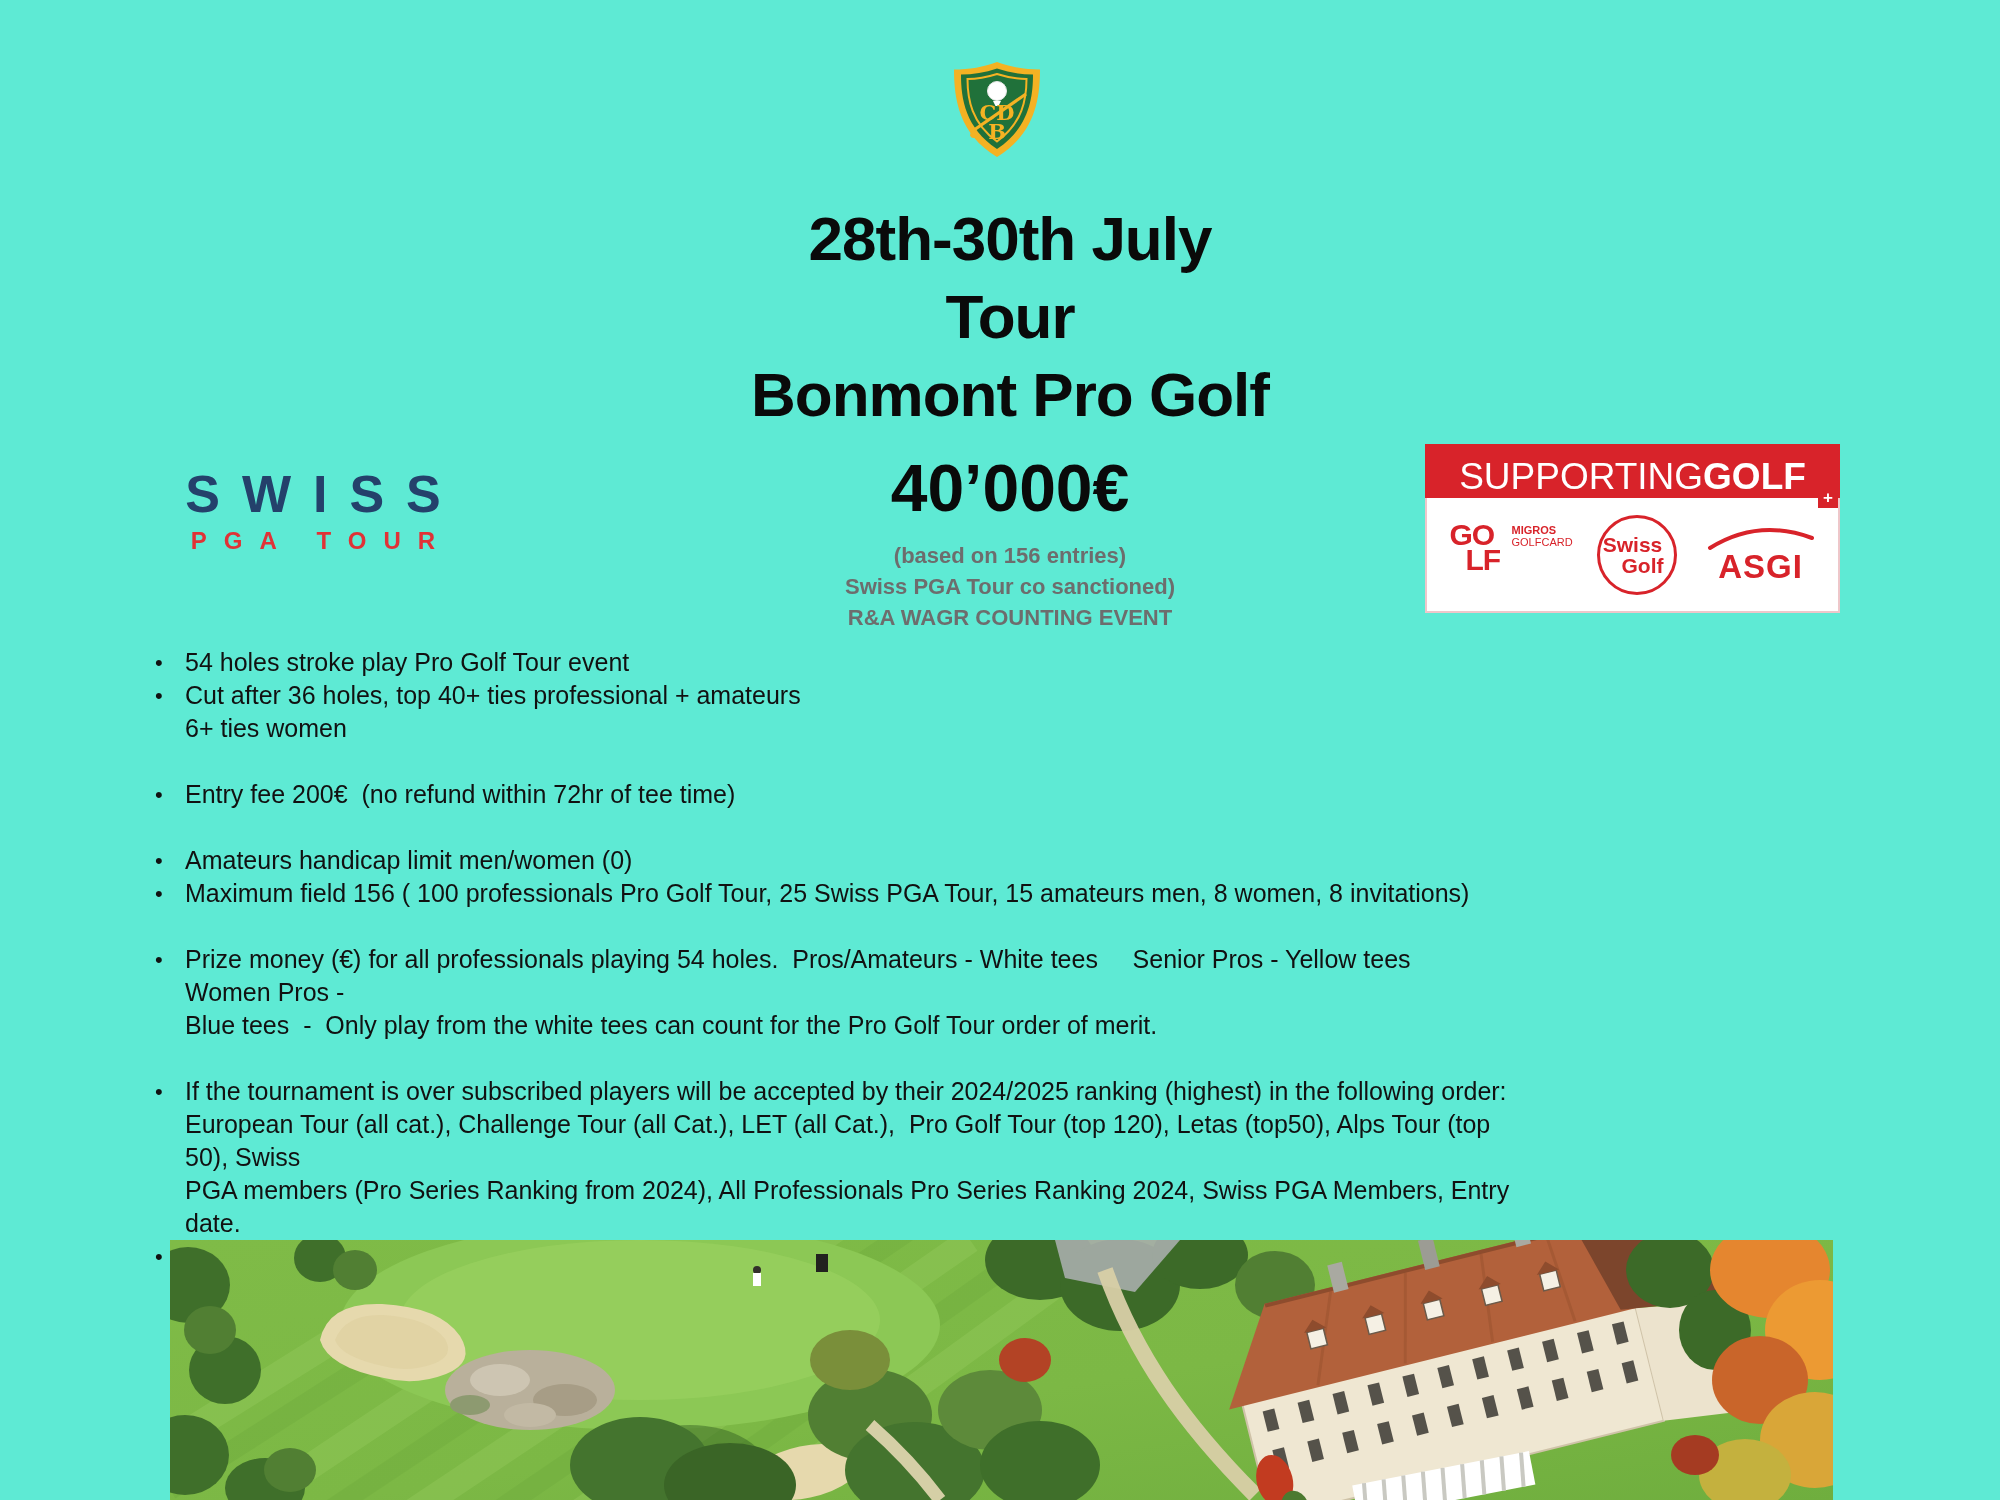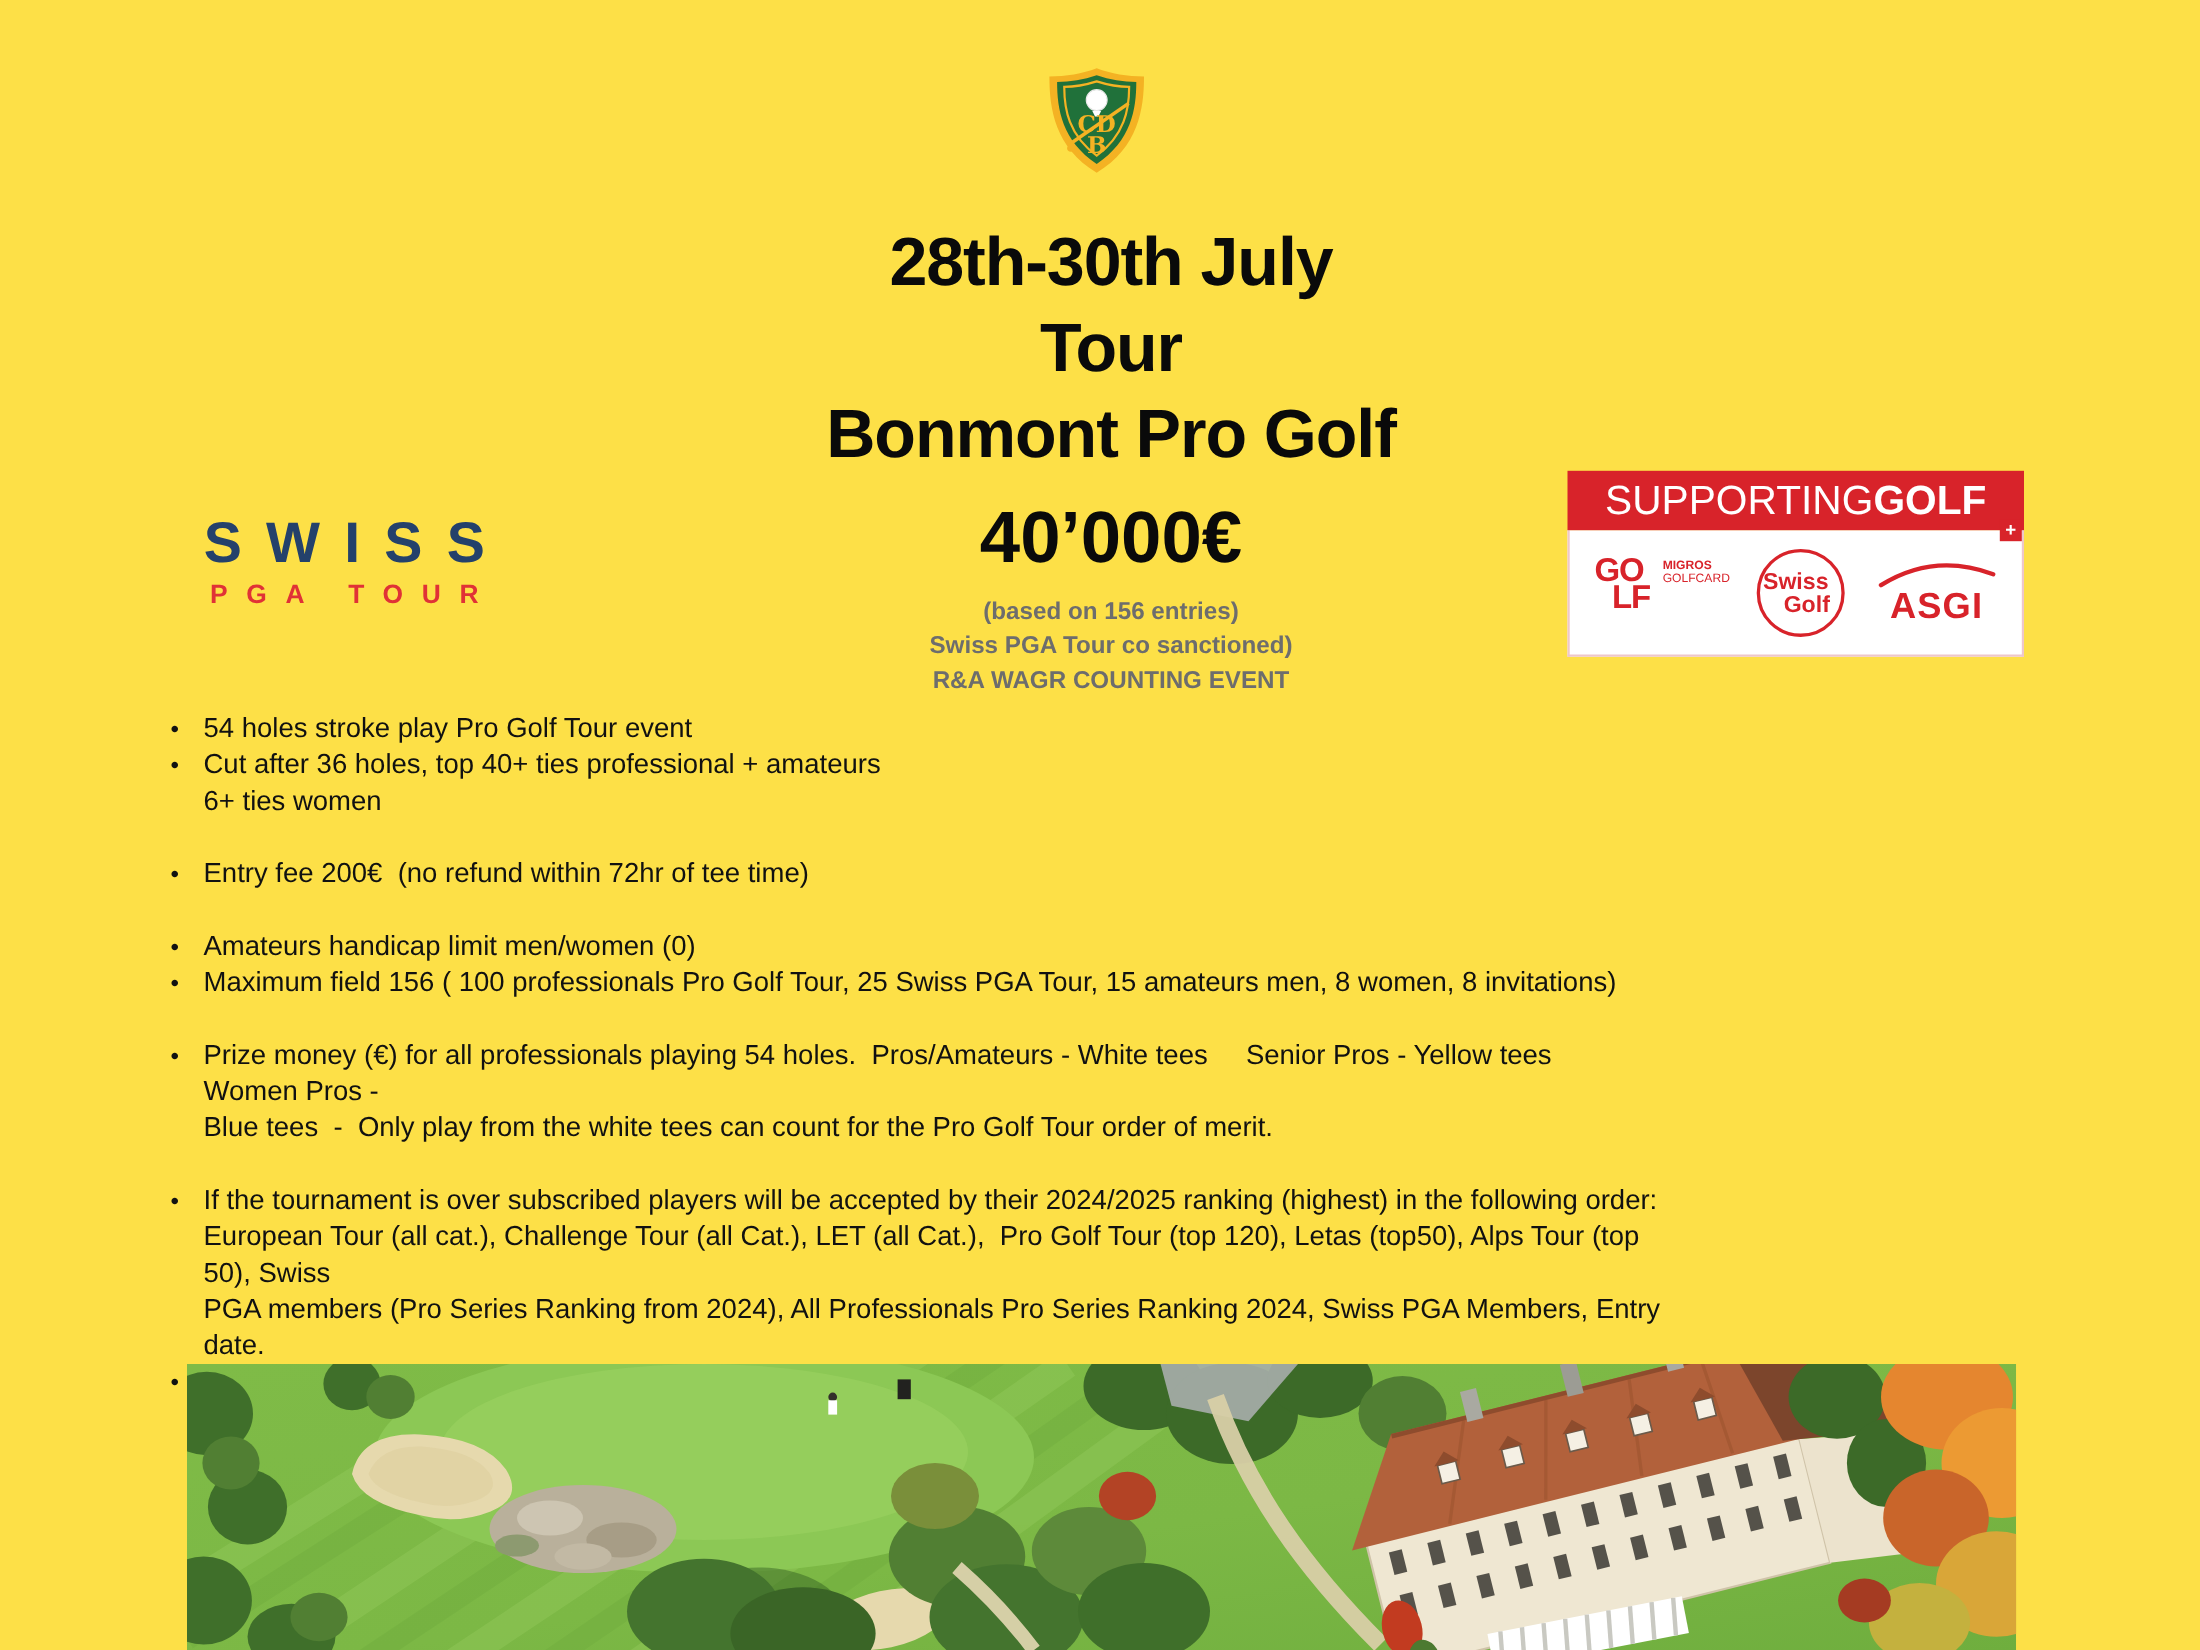--- a/index.html
+++ b/index.html
@@ -1,16 +1,16 @@
 <!DOCTYPE html>
 <html><head>
 <meta charset="utf-8">
 <style>
   html,body{margin:0;padding:0;background:#ffffff;}
-  .page{position:relative;width:2000px;height:1500px;background:#fde047;overflow:hidden;
+  .page{position:relative;width:2000px;height:1500px;background:#5eead4;overflow:hidden;
         font-family:"Liberation Sans", sans-serif;color:#111;}
 
   
   .crest{position:absolute;left:950px;top:60px;width:94px;height:100px;}
 
   
   .header{position:absolute;left:600px;top:200px;width:820px;text-align:center;}
   .title-line{font-size:62px;font-weight:bold;line-height:78px;letter-spacing:-1px;color:#0a0a0a;}
   .prize{font-size:66px;font-weight:bold;margin-top:18px;line-height:72px;color:#0a0a0a;}
   .notes{margin-top:16px;}
@@ -18,21 +18,21 @@
 
   
   .swisspga{position:absolute;left:148px;top:468px;width:330px;text-align:center;}
   .swisspga .l1{font-size:52px;font-weight:bold;color:#24416b;letter-spacing:22px;
                 line-height:52px;white-space:nowrap;margin-right:-22px;}
   .swisspga .l2{font-size:24px;font-weight:bold;color:#e03236;letter-spacing:17px;
                 line-height:30px;margin-top:6px;white-space:nowrap;margin-right:-17px;}
 
   
   .supporting{position:absolute;left:1425px;top:428px;width:415px;}
-  .sup-bar{position:relative;height:54px;background:#d8232a;display:flex;align-items:center;justify-content:center;}
+  .sup-bar{position:relative;height:54px;background:#d8232a;display:flex;align-items:flex-end;justify-content:center;margin-top:16px;}
   .sup-bar .light{color:#fff;font-size:37px;font-weight:400;letter-spacing:0px;}
   .sup-bar .bold{color:#fff;font-size:37px;font-weight:800;letter-spacing:0px;}
   .sup-plus{position:absolute;right:2px;bottom:-10px;width:20px;height:20px;background:#d8232a;
             color:#fff;font-size:17px;font-weight:bold;display:flex;align-items:center;justify-content:center;}
   .sup-partners{height:81px;background:#fff;border:2px solid #eec7ca;border-top:none;
                 display:flex;align-items:center;justify-content:space-around;padding:16px 8px;}
   .migros{position:relative;width:118px;height:66px;color:#d8232a;}
   .migros .big{font-size:30px;font-weight:800;line-height:25px;letter-spacing:-1px;}
   .migros .big.second{margin-left:16px;}
   .migros .small{position:absolute;left:62px;top:2px;font-size:11px;font-weight:800;line-height:12px;}

